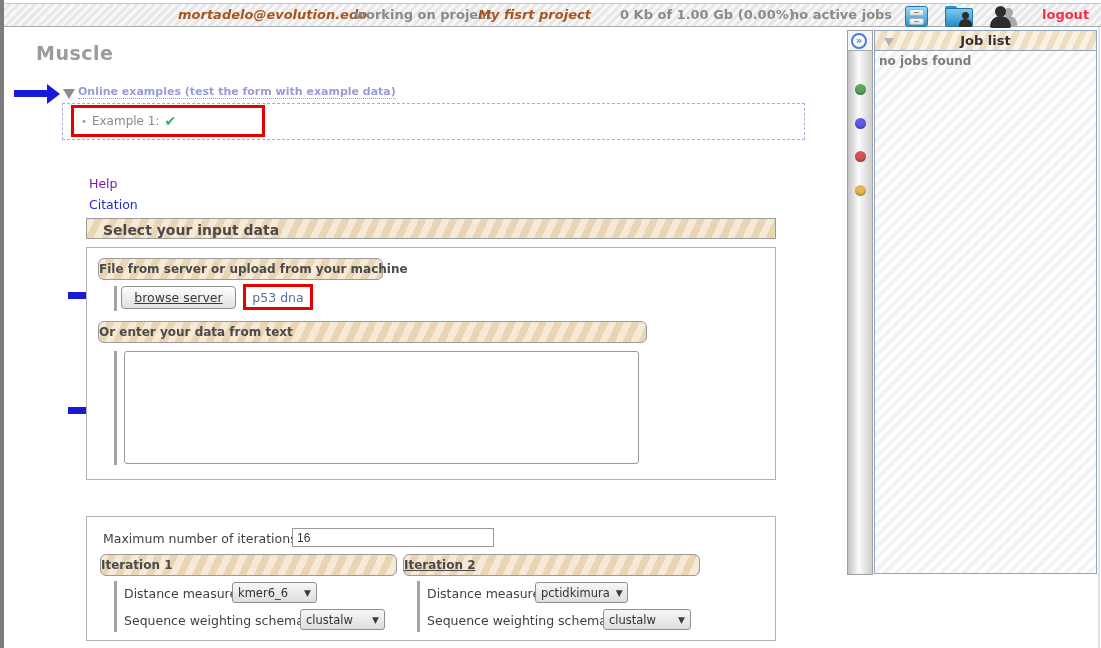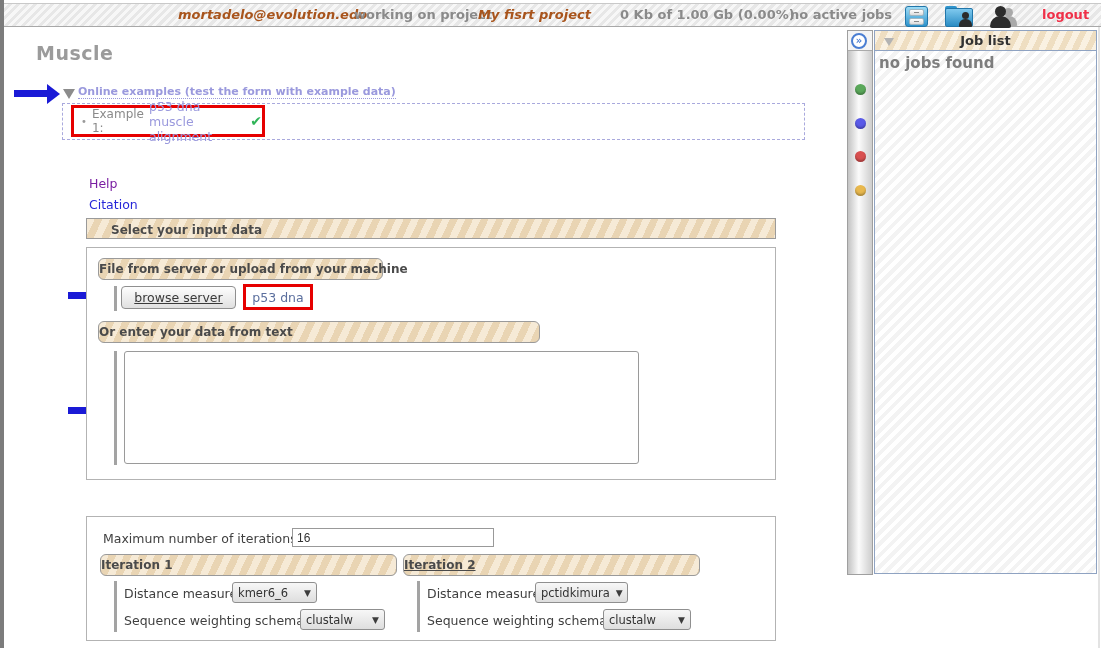--- a/index.html
+++ b/index.html
@@ -64,27 +64,27 @@
   .ex-bullet{color:#9a9a9a; font-size:10px;}
   .ex-prefix{color:#8a8a8a; font-size:12px;}
   .ex-link{color:var(--link-example); font-size:12.5px; cursor:pointer;}
   .ex-check{color:#2fb457; font-size:14px; font-weight:bold;}
   .link-help{position:absolute; left:89px; top:176px; font-size:12.5px; color:#7a1fa2; cursor:pointer;}
   .link-citation{position:absolute; left:89px; top:197px; font-size:12.5px; color:#2727d8; cursor:pointer;}
 
   .tan-head{background-color:var(--tan);
     background-image:repeating-linear-gradient(115deg,rgba(255,255,255,.35) 0 7px,rgba(196,164,120,.18) 7px 14px);
     border:1px solid #9a9a9a; color:#4a4a4a; font-weight:bold; white-space:nowrap;}
-  .sec-head{position:absolute; left:86px; width:690px; height:21px; font-size:12px; line-height:22px; padding-left:24px;}
+  .sec-head{position:absolute; left:86px; width:690px; height:21px; font-size:14px; line-height:22px; padding-left:16px;}
   .sec-head-1{top:218px;} .sec-head-2{top:488px;}
   .group-box{position:absolute; left:86px; width:690px; border:1px solid #b3b3b3; background:#fff;}
   .box-1{top:247px; height:233px;} .box-2{top:516px; height:125px;}
   .sub-head{position:absolute; height:22px; font-size:12px; line-height:20px; border-radius:6px;}
   .subhead-file{left:98px; top:258px; width:285px;}
-  .subhead-text{left:98px; top:321px; width:442px;}
+  .subhead-text{left:98px; top:321px; width:549px;}
   .subhead-it1{left:100px; top:554px; width:297px;}
   .subhead-it2{left:403px; top:554px; width:297px;text-decoration:underline;}
   .vbar{position:absolute; width:3px; background:#a3a3a3;}
   .vbar-1{left:114px; top:286px; height:25px;}
   .vbar-2{left:114px; top:351px; height:114px;}
   .vbar-it1{left:114px; top:581px; height:51px;}
   .vbar-it2{left:417px; top:581px; height:51px;}
 
   .btn-browse{position:absolute; left:121px; top:286px; width:115px; height:23px;
     background:linear-gradient(#fdfdfd,#e0e0e0); border:1px solid #8f8f8f; border-radius:4px;
@@ -128,21 +128,21 @@
   .panel-head{position:absolute; left:0; width:100%; height:20px; text-align:center; font-size:13px; font-weight:bold;
     color:#333; line-height:19px; background-color:#f6e8ce;
     background-image:repeating-linear-gradient(115deg,rgba(255,255,255,.4) 0 6px,rgba(196,164,120,.15) 6px 12px);
     cursor:pointer;}
   .panel-head-job{top:0; border-bottom:1px solid #8fa3c2;}
   .panel-head-data{bottom:0; border-top:1px solid #8fa3c2;}
   .ph-tri-down{position:absolute; left:9px; top:7px; width:0; height:0;
     border-left:5px solid transparent; border-right:5px solid transparent; border-top:8px solid #b3b3b3;}
   .ph-tri-right{position:absolute; left:9px; top:5px; width:0; height:0;
     border-top:5px solid transparent; border-bottom:5px solid transparent; border-left:8px solid #b3b3b3;}
-  .panel-empty{position:absolute; left:4px; top:23px; font-size:15px; font-weight:bold; color:#7d7d7d;}
+  .panel-empty{position:absolute; left:4px; top:23px; font-size:12px; font-weight:bold; color:#7d7d7d;}
 </style>
 </head>
 <body>
 
 <div class="page">
   <div class="win-left"></div>
   <div class="win-right"></div>
 
   <div class="topbar">
     <span class="tb-user">mortadelo@evolution.edo</span>
@@ -174,21 +174,20 @@
   <div class="blue-arrow arrow-1"></div>
   <div class="blue-arrow arrow-2"></div>
   <div class="blue-arrow arrow-3"></div>
 
   <div class="tri-down tri-examples"></div>
   <span class="link-examples">Online examples (test the form with example data)</span>
   <div class="dashed-box"></div>
   <div class="redbox redbox-example">
     <span class="ex-bullet">•</span>
     <span class="ex-prefix">Example 1:</span>
-    <span class="ex-link">p53 dna muscle alignment</span>
     <span class="ex-check">✔</span>
   </div>
 
   <span class="link-help">Help</span>
   <span class="link-citation">Citation</span>
 
   <div class="tan-head sec-head sec-head-1">Select your input data</div>
   <div class="group-box box-1"></div>
   <div class="tan-head sub-head subhead-file">File from server or upload from your machine</div>
   <div class="vbar vbar-1"></div>

